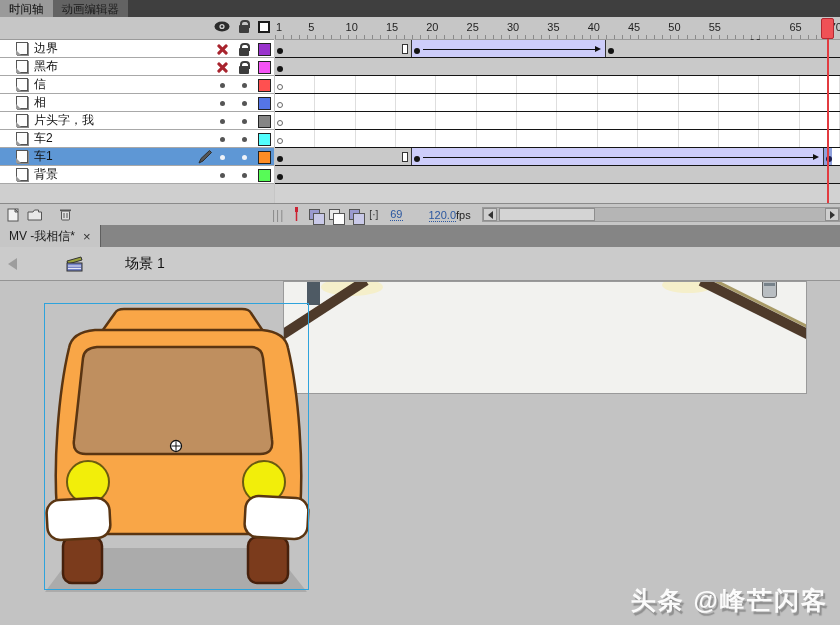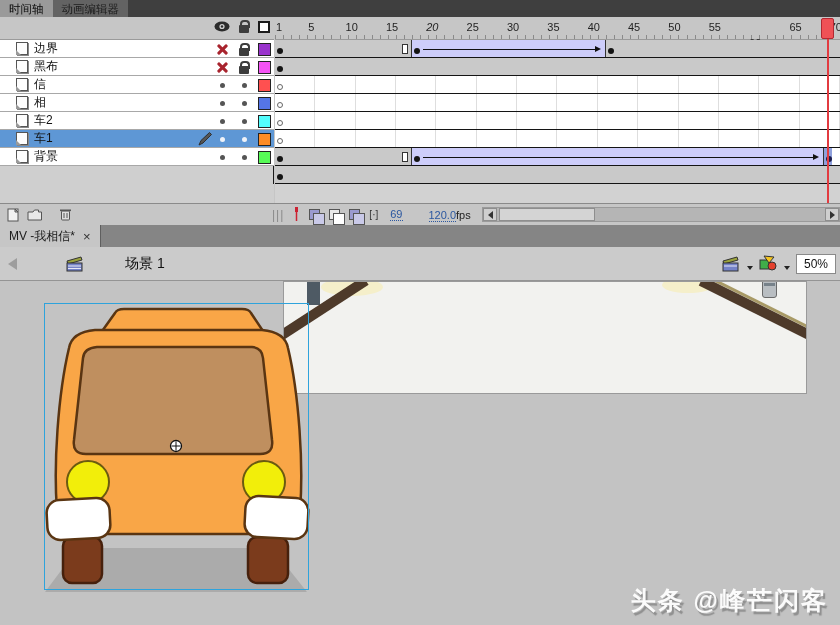--- a/index.html
+++ b/index.html
@@ -238,20 +238,33 @@
             </div>
             <div class="cellcol col-lock">
               <div class="dot6"></div>
             </div>
             <div class="cellcol col-sw">
               <div class="swatch" style="background: rgb(85, 117, 231);"></div>
             </div>
           </div>
           <div class="layer-row">
             <div class="pagei"></div>
+            <div class="lname">片头字，我</div>
+            <div class="cellcol col-eye">
+              <div class="dot6"></div>
+            </div>
+            <div class="cellcol col-lock">
+              <div class="dot6"></div>
+            </div>
+            <div class="cellcol col-sw">
+              <div class="swatch" style="background: rgb(133, 133, 133);"></div>
+            </div>
+          </div>
+          <div class="layer-row">
+            <div class="pagei"></div>
             <div class="lname">车2</div>
             <div class="cellcol col-eye">
               <div class="dot6"></div>
             </div>
             <div class="cellcol col-lock">
               <div class="dot6"></div>
             </div>
             <div class="cellcol col-sw">
               <div class="swatch" style="background: rgb(82, 253, 253);"></div>
             </div>
@@ -288,21 +301,21 @@
         </div>
       <div class="tl-filler-left"></div>
     </div>
 
     <div class="tl-frames">
       <div class="ruler" id="ruler">
           <div class="rnum" style="left: 4.035px;">1</div>
           <div class="rnum" style="left: 36.315px;">5</div>
           <div class="rnum" style="left: 76.665px;">10</div>
           <div class="rnum" style="left: 117.015px;">15</div>
-          <div class="rnum" style="left: 157.365px; font-style: italic;">20</div>
+          <div class="rnum" style="left: 157.365px;">20</div>
           <div class="rnum" style="left: 197.715px;">25</div>
           <div class="rnum" style="left: 238.065px;">30</div>
           <div class="rnum" style="left: 278.415px;">35</div>
           <div class="rnum" style="left: 318.765px;">40</div>
           <div class="rnum" style="left: 359.115px;">45</div>
           <div class="rnum" style="left: 399.465px;">50</div>
           <div class="rnum" style="left: 439.815px;">55</div>
           <div class="rnum" style="left: 480.165px; margin-top: 16px;">60</div>
           <div class="rnum" style="left: 520.515px;">65</div>
           <div class="rnum" style="left: 560.865px;">70</div>
@@ -418,35 +431,20 @@
 
   <div class="editbar">
     <span class="backarrow"></span>
     <svg width="20" height="17" viewBox="0 0 20 17" style="margin-left:16px">
       <polygon points="2,6 16,2 17,5 3,9" fill="#9aa23c" stroke="#333"></polygon>
       <rect x="2" y="8" width="15" height="8" fill="#7583c8" stroke="#333"></rect>
       <line x1="3" y1="11" x2="16" y2="11" stroke="#e8e8f5"></line>
       <line x1="3" y1="13.5" x2="16" y2="13.5" stroke="#e8e8f5"></line>
     </svg>
     <span class="scene-label">场景 1</span>
-    <div class="eb-right">
-      <svg width="20" height="17" viewBox="0 0 20 17">
-        <polygon points="2,6 16,2 17,5 3,9" fill="#9aa23c" stroke="#333"></polygon>
-        <rect x="2" y="8" width="15" height="8" fill="#7583c8" stroke="#333"></rect>
-        <line x1="3" y1="11" x2="16" y2="11" stroke="#e8e8f5"></line>
-      </svg>
-      <span class="ddtri"></span>
-      <svg width="19" height="17" viewBox="0 0 19 17">
-        <rect x="1" y="5" width="9" height="9" fill="#3fae49" stroke="#333"></rect>
-        <polygon points="5,1 15,2 10,8" fill="#f5c520" stroke="#333"></polygon>
-        <circle cx="13" cy="11" r="4" fill="#e4412e" stroke="#333"></circle>
-      </svg>
-      <span class="ddtri"></span>
-      <div class="zoombox">50%</div>
-    </div>
   </div>
 
   <div class="stagearea">
     <div class="stage">
       <div class="post" style="left:23px;top:0;width:13px;height:23px"></div>
       <div class="glow" style="left:37px;top:-4px;width:62px;height:18px"></div>
       <div class="glow" style="left:378px;top:-5px;width:52px;height:16px"></div>
       <div class="curb" style="left:4px;top:44px;width:96px;height:3px;
            transform:rotate(-33deg)"></div>
       <div class="road" style="left:-2px;top:48px;width:100px;height:10px;

